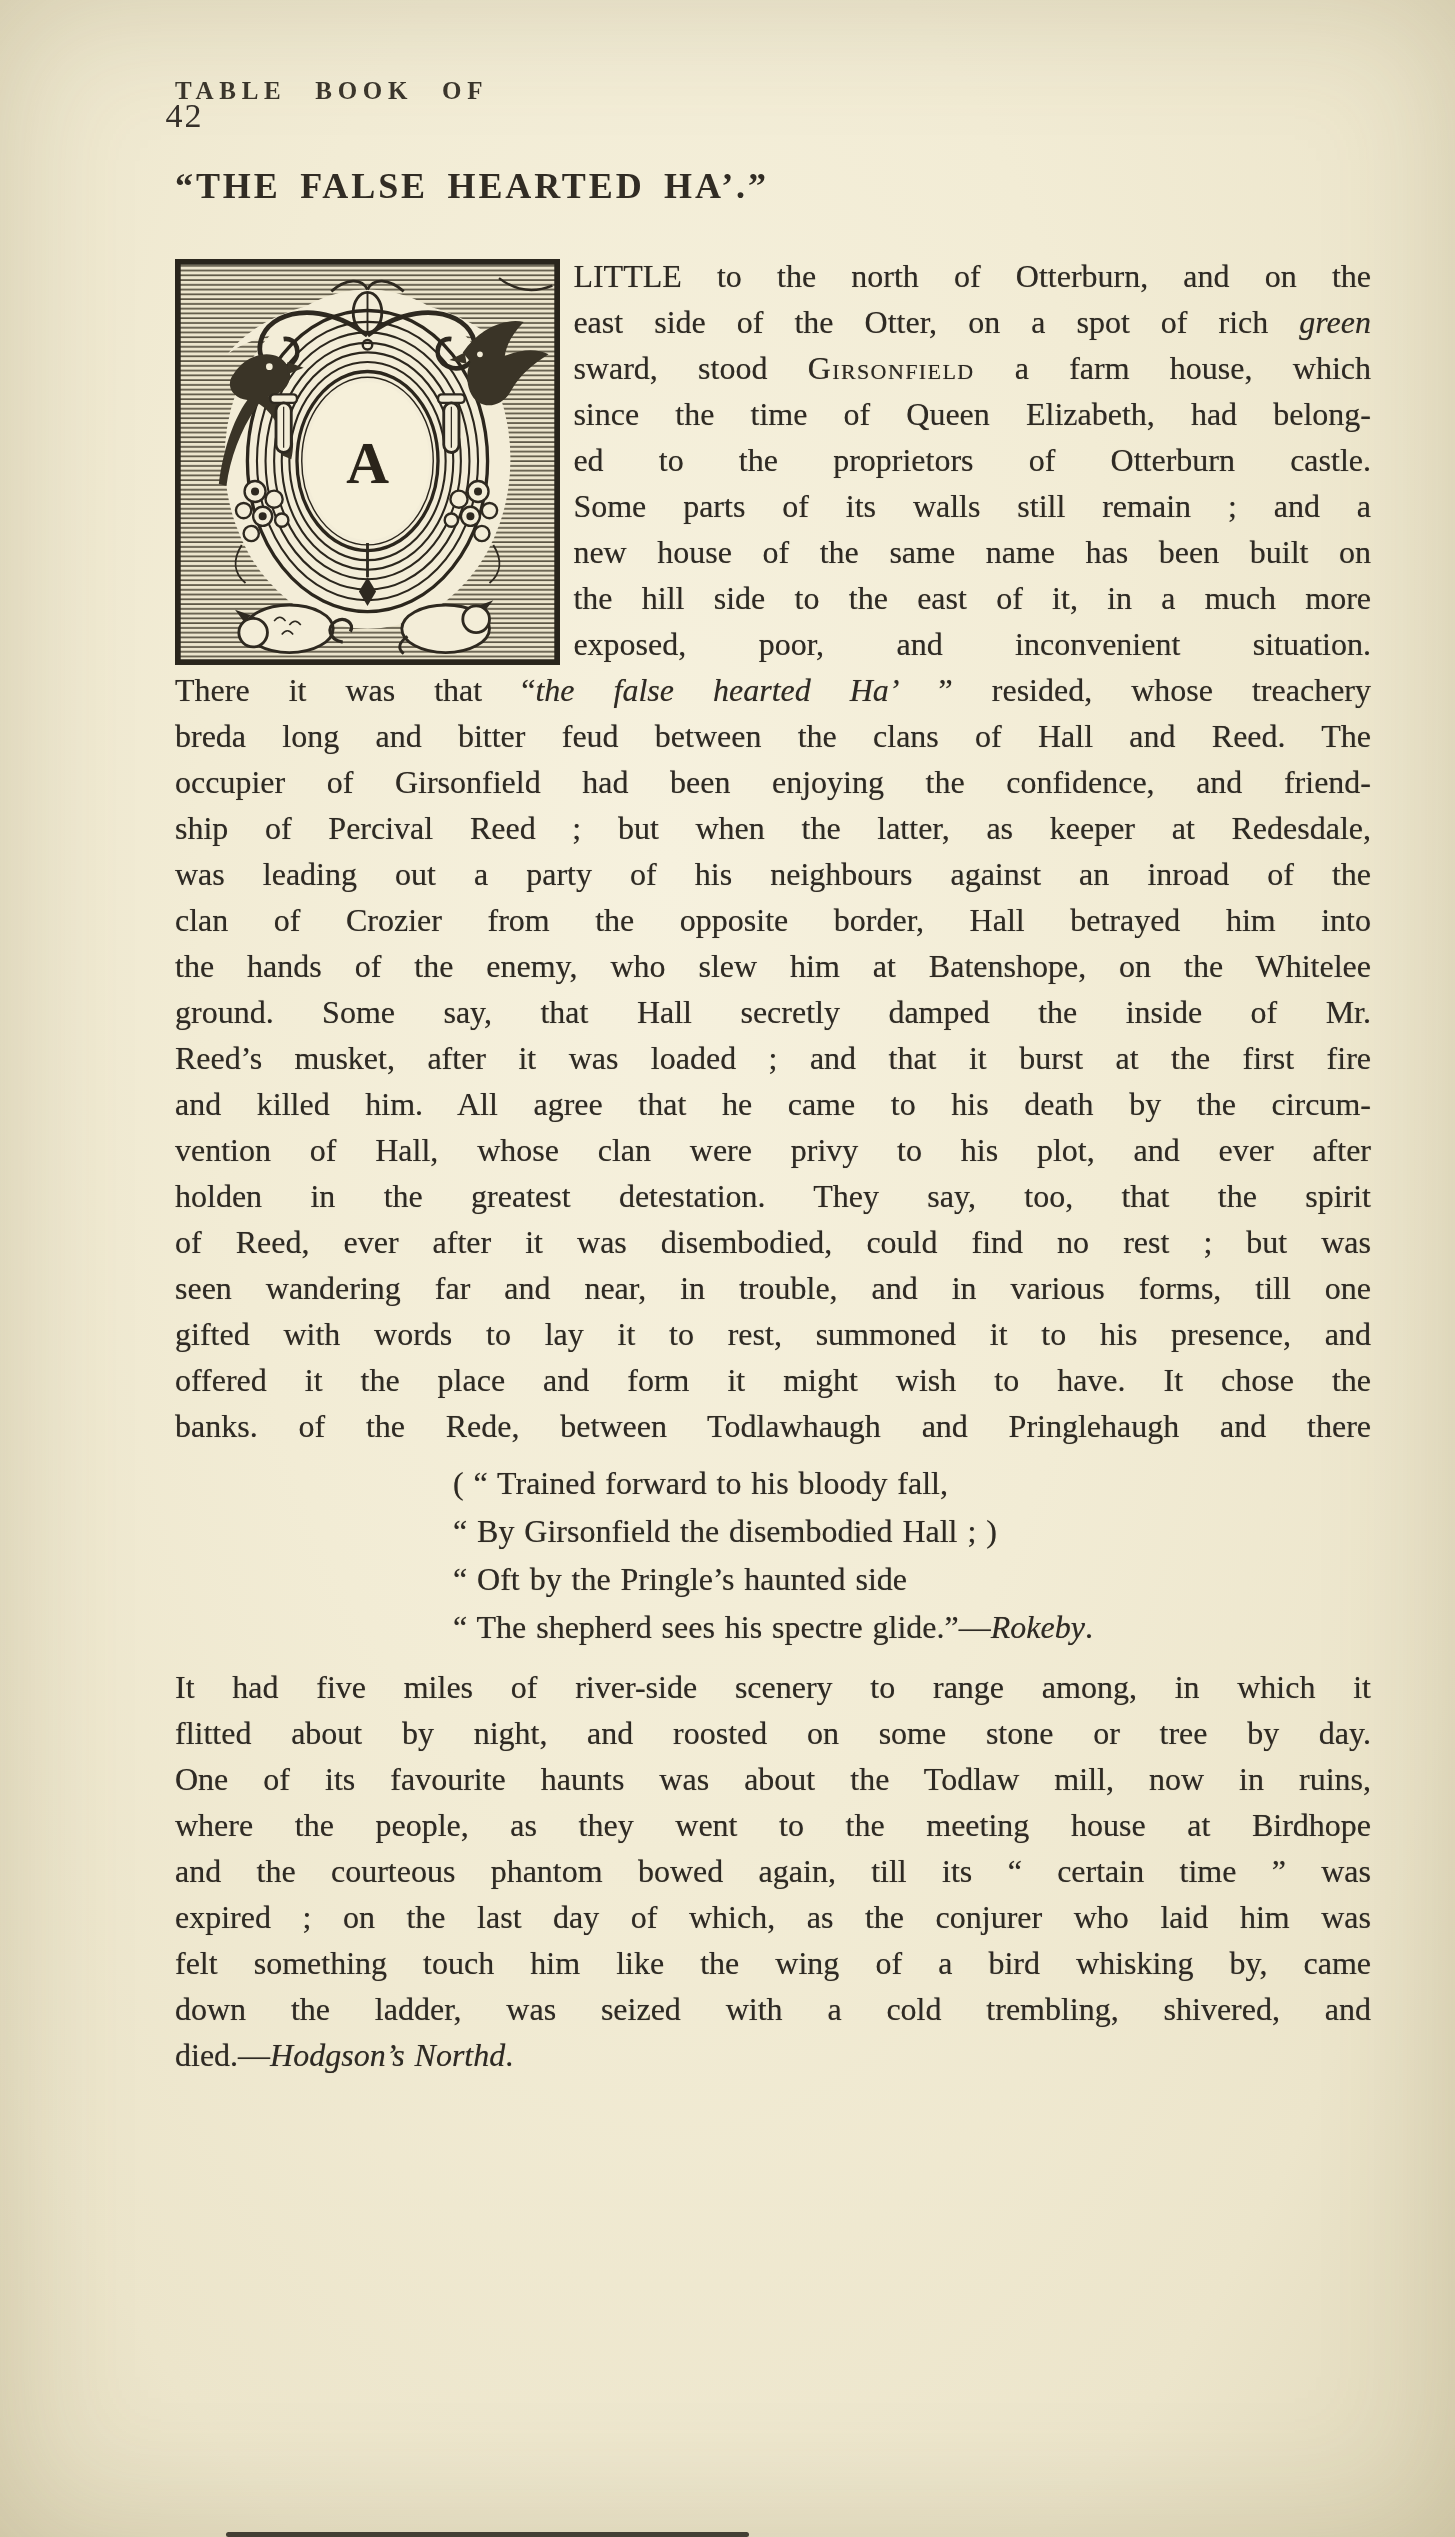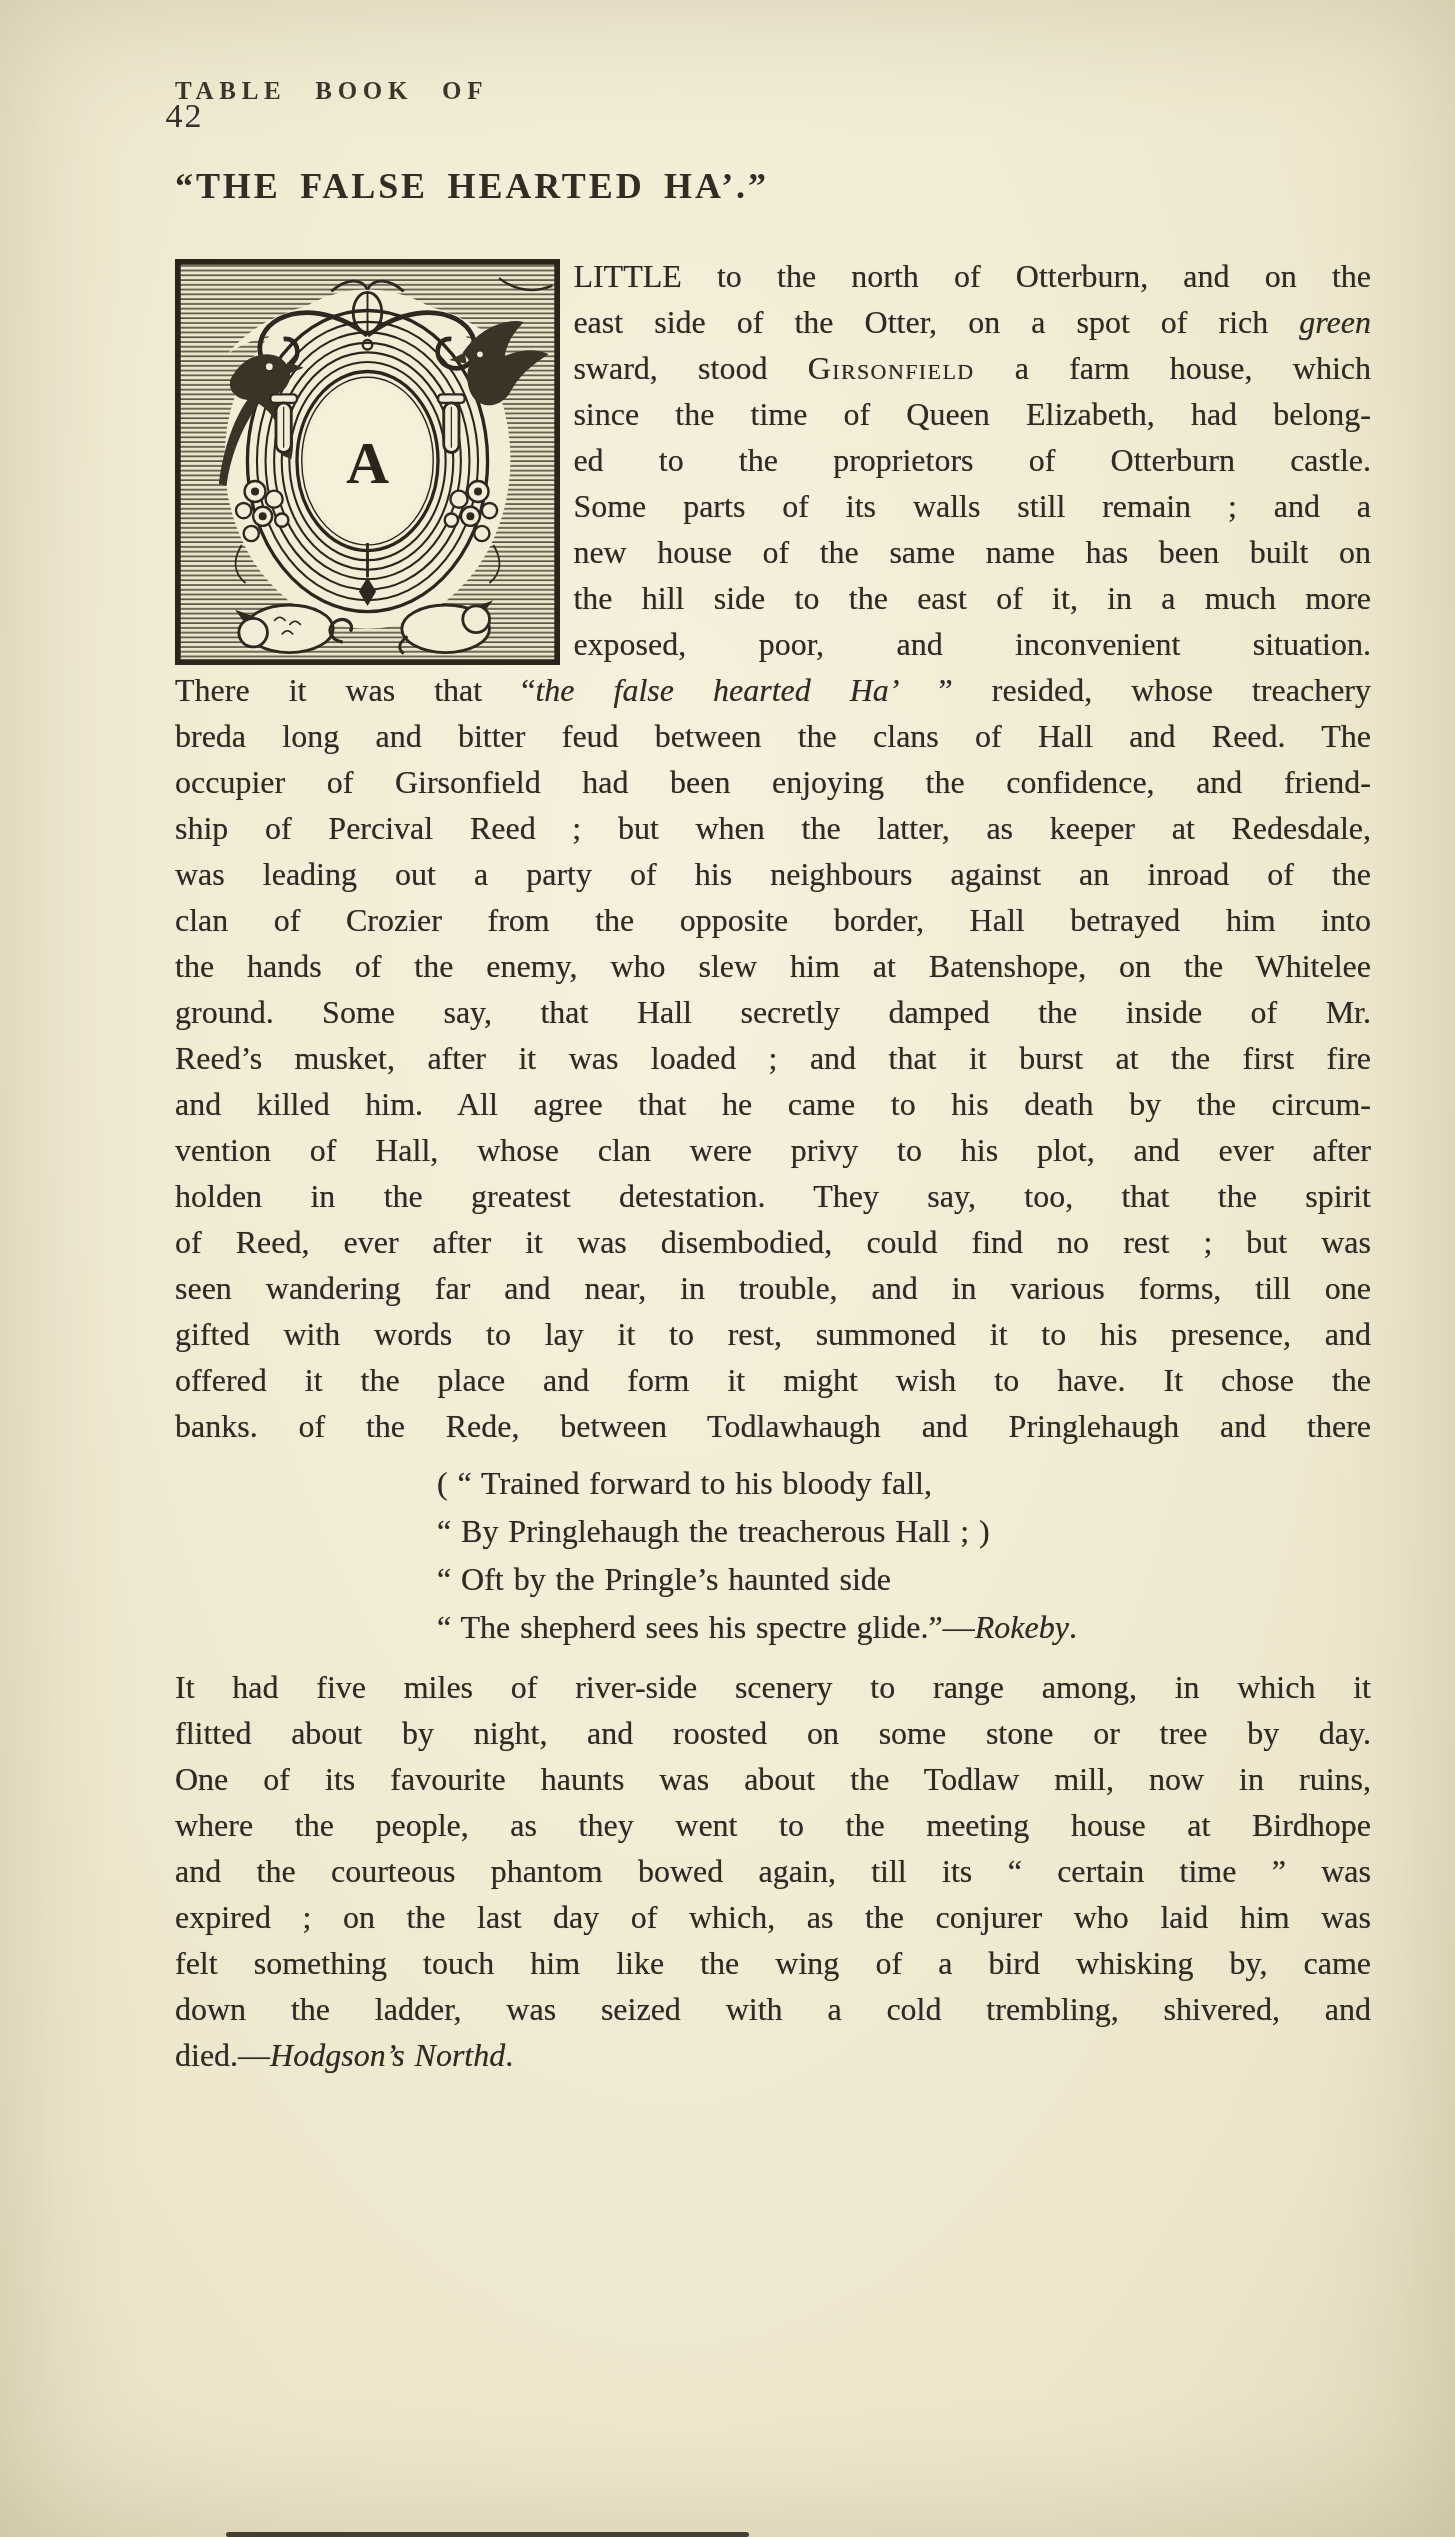--- a/index.html
+++ b/index.html
@@ -57,20 +57,21 @@
     text-align-last:left;
     -moz-text-align-last:left;
   }
   .verse{
     margin:9.5px 0 13.4px 262px;
     line-height:48px;
   }
   .verse .tline{
     text-align:right;
     text-align-last:left;
+    margin-left:16px;
     -moz-text-align-last:left;
   }
   .para{clear:none;}
   .p2{clear:both;}
   .sc{font-variant:small-caps;letter-spacing:1.4px;}
   i{font-style:italic;}
   .scan-mark{
     position:absolute;left:226px;bottom:1px;
     width:523px;height:4.8px;border-radius:2.9px;
     background:#17140e;opacity:.78;
@@ -222,21 +223,21 @@
           <div class="tline">vention of Hall, whose clan were privy to his plot, and ever after</div>
           <div class="tline">holden in the greatest detestation. They say, too, that the spirit</div>
           <div class="tline">of Reed, ever after it was disembodied, could find no rest ; but was</div>
           <div class="tline">seen wandering far and near, in trouble, and in various forms, till one</div>
           <div class="tline">gifted with words to lay it to rest, summoned it to his presence, and</div>
           <div class="tline">offered it the place and form it might wish to have. It chose the</div>
           <div class="tline">banks. of the Rede, between Todlawhaugh and Pringlehaugh and there</div>
         </div>
       <div class="verse">
           <div class="tline">( “ Trained forward to his bloody fall,</div>
-          <div class="tline">“ By Pringlehaugh the treacherous Hall ; )</div>
+          <div class="tline">“ By Girsonfield the disembodied Hall ; )</div>
           <div class="tline">“ Oft by the Pringle’s haunted side</div>
           <div class="tline">“ The shepherd sees his spectre glide.”—<i>Rokeby</i>.</div>
         </div>
       <div class="para p3 flush-last">
           <div class="tline">It had five miles of river-side scenery to range among, in which it</div>
           <div class="tline">flitted about by night, and roosted on some stone or tree by day.</div>
           <div class="tline">One of its favourite haunts was about the Todlaw mill, now in ruins,</div>
           <div class="tline">where the people, as they went to the meeting house at Birdhope</div>
           <div class="tline">and the courteous phantom bowed again, till its “ certain time ” was</div>
           <div class="tline">expired ; on the last day of which, as the conjurer who laid him was</div>

